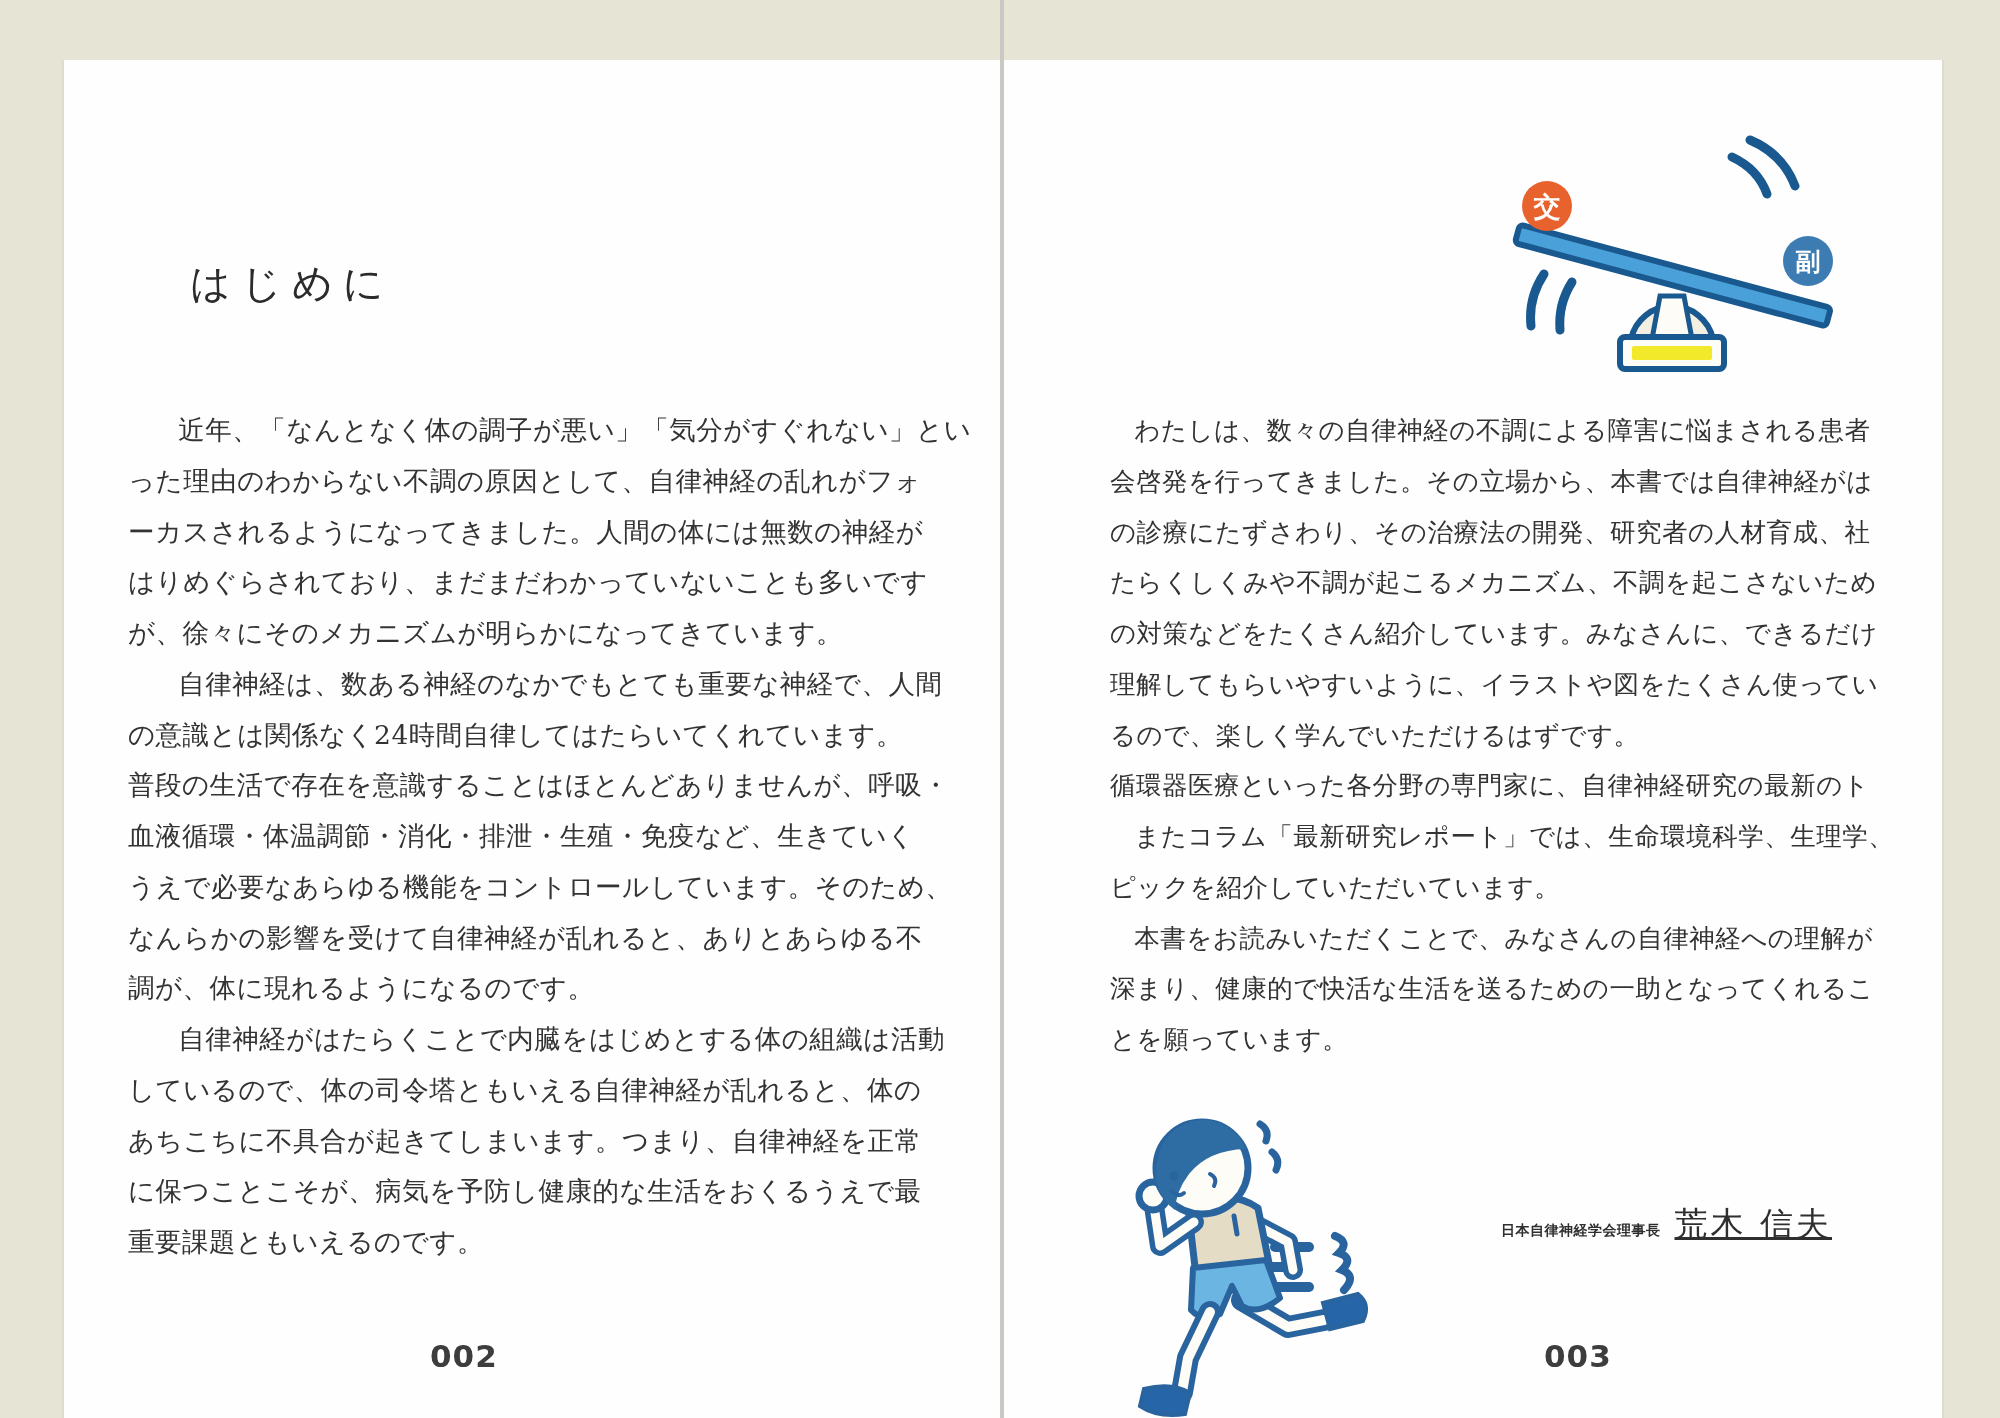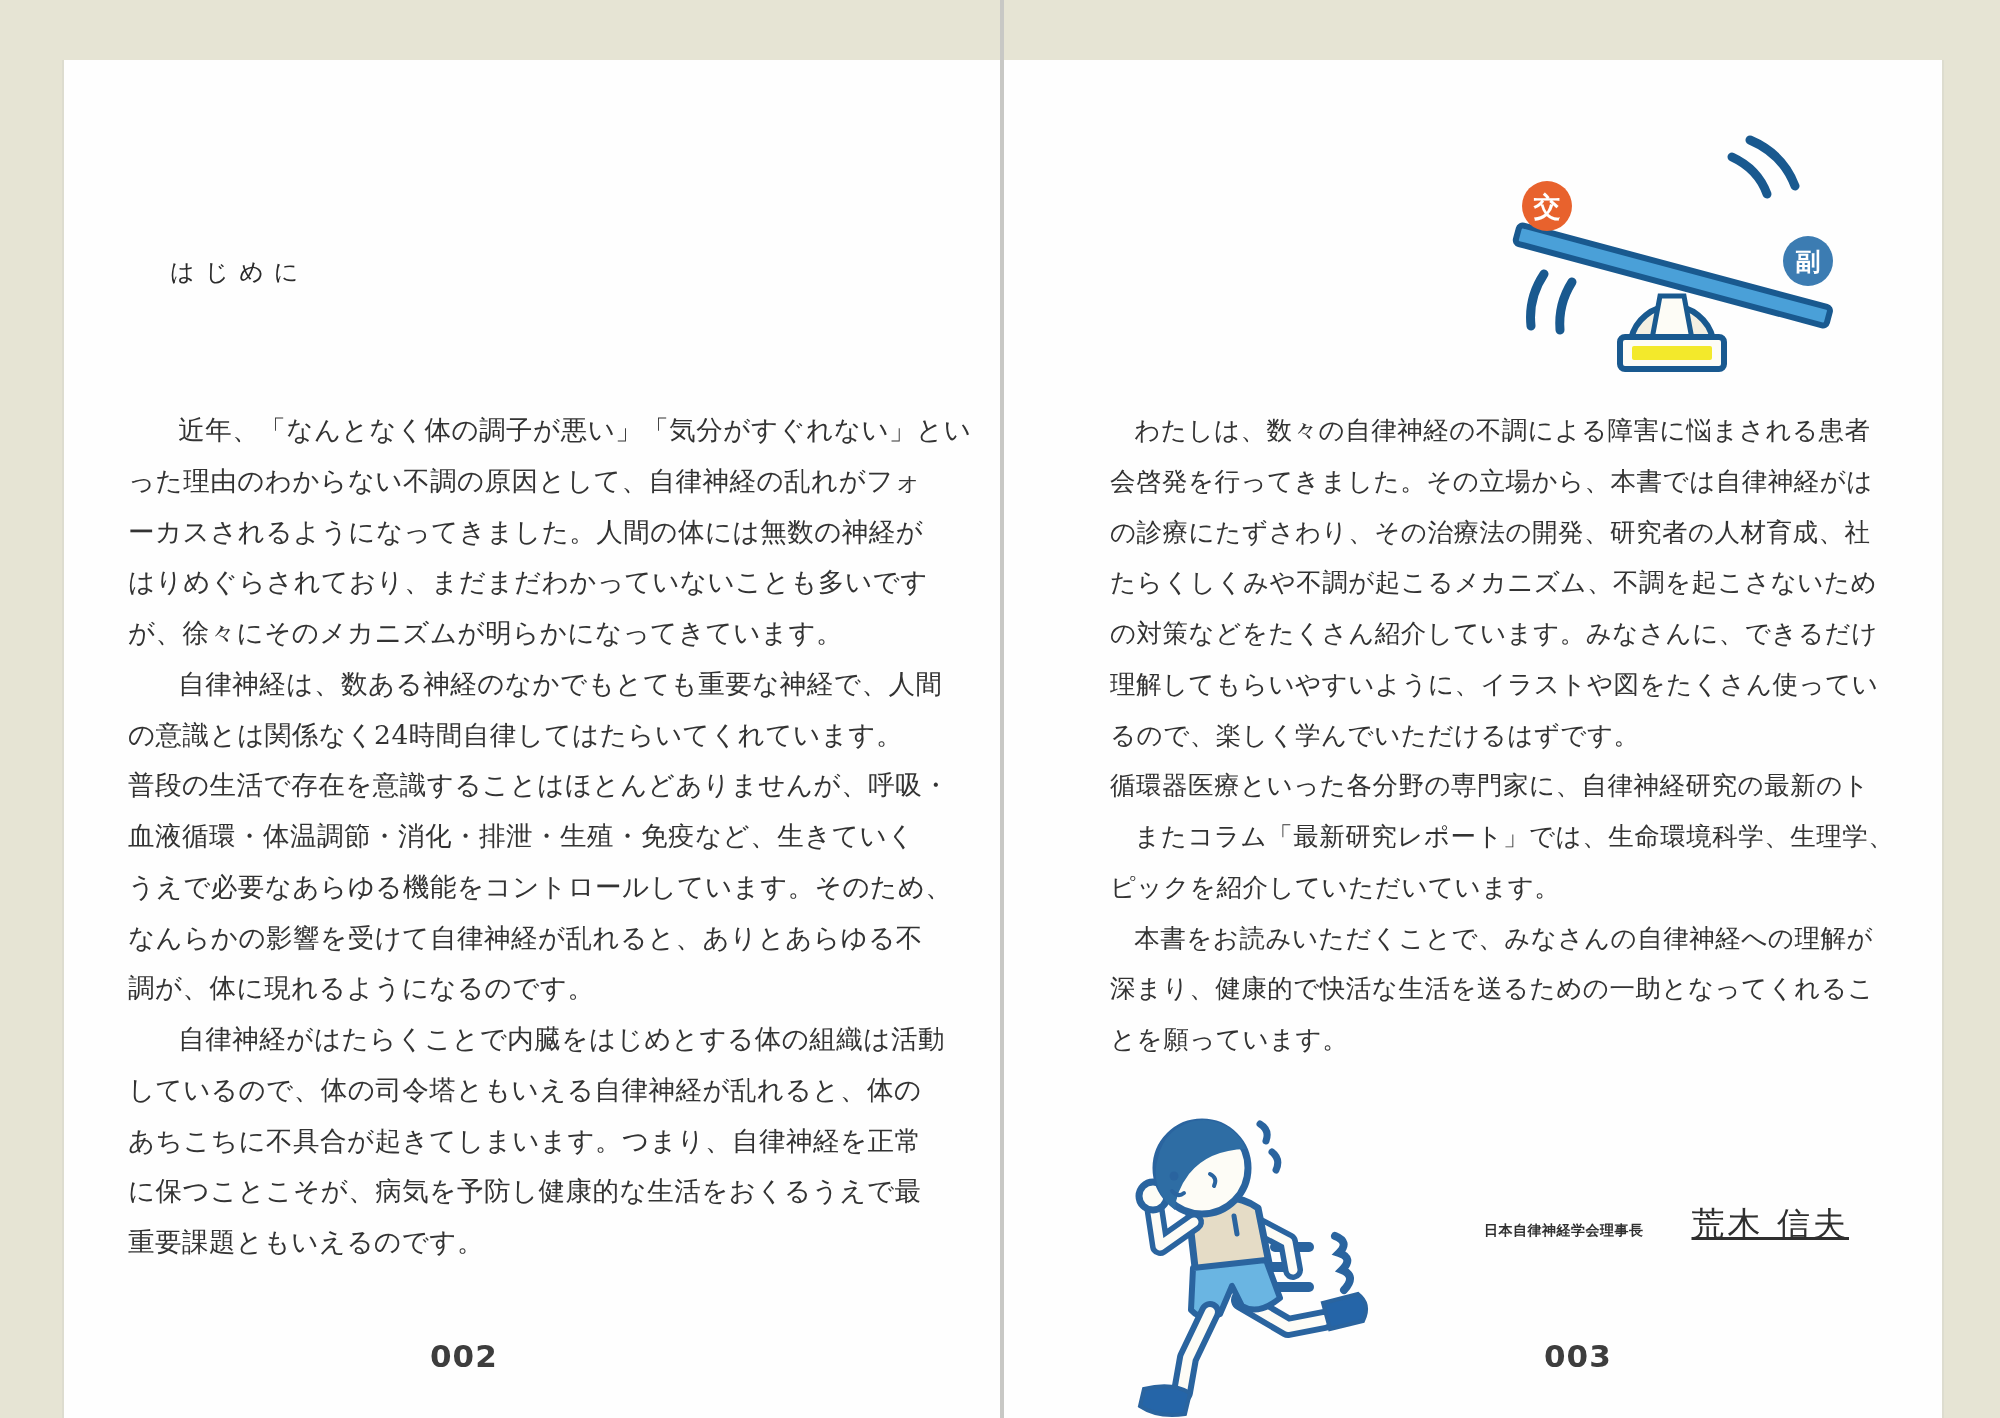--- a/index.html
+++ b/index.html
@@ -3,36 +3,36 @@
 <meta charset="utf-8">
 <style>
   html,body{margin:0;padding:0;background:#e6e4d4;}
   .canvas{position:relative;width:2000px;height:1418px;background:#e6e4d4;overflow:hidden;
           font-family:"DejaVu Serif","Liberation Serif",serif;color:#333;}
   .page{position:absolute;top:60px;bottom:0;background:#fefefe;overflow:hidden;}
   .page-left{left:62px;width:938px;box-shadow:inset 2px 0 0 #dddccf;}
   .page-right{left:1004px;width:940px;box-shadow:inset -2px 0 0 #dddccf;}
   .gutter{position:absolute;left:1000px;top:0;width:4px;height:1418px;background:#c8c8c5;z-index:6;}
 
-  .title{position:absolute;left:108px;top:196px;font-size:24px;letter-spacing:10px;color:#2b2b2b;white-space:nowrap;}
+  .title{position:absolute;left:128px;top:196px;font-size:40px;letter-spacing:10px;color:#2b2b2b;white-space:nowrap;}
 
   .textblock{position:absolute;top:345px;}
   .page-left  .textblock{left:66px;width:800px;font-size:26.5px;}
   .page-right .textblock{left:106px;width:760px;font-size:25.5px;}
   .line{height:50.75px;line-height:50.75px;white-space:nowrap;letter-spacing:0.5px;}
   .page-left  .line.indent{text-indent:1.9em;}
   .page-right .line.indent{text-indent:0.95em;}
 
   .pagenum{position:absolute;top:1278px;font-family:"DejaVu Sans","Liberation Sans",sans-serif;
            font-size:31px;font-weight:600;color:#3d3d3d;letter-spacing:1px;}
   .page-left  .pagenum{left:368px;}
   .page-right .pagenum{left:528px;margin-left:12px;}
 
   .attribution{position:absolute;left:480px;top:1142px;width:365px;display:flex;
-               align-items:baseline;justify-content:space-between;gap:14px;
+               align-items:baseline;justify-content:center;gap:14px;
                font-family:"DejaVu Sans","Liberation Sans",sans-serif;color:#2f2f2f;}
   .attr-role{font-size:14px;font-weight:bold;letter-spacing:0.5px;}
   .attr-name{font-size:33px;font-weight:500;letter-spacing:3px;white-space:nowrap;text-decoration:underline;}
 
   .seesaw-svg{position:absolute;left:498px;top:66px;width:360px;height:252px;}
   .runner-svg{position:absolute;left:88px;top:1030px;width:300px;height:330px;}
   svg text{font-family:"DejaVu Sans","Liberation Sans",sans-serif;font-weight:bold;}
 </style>
 </head>
 <body>

